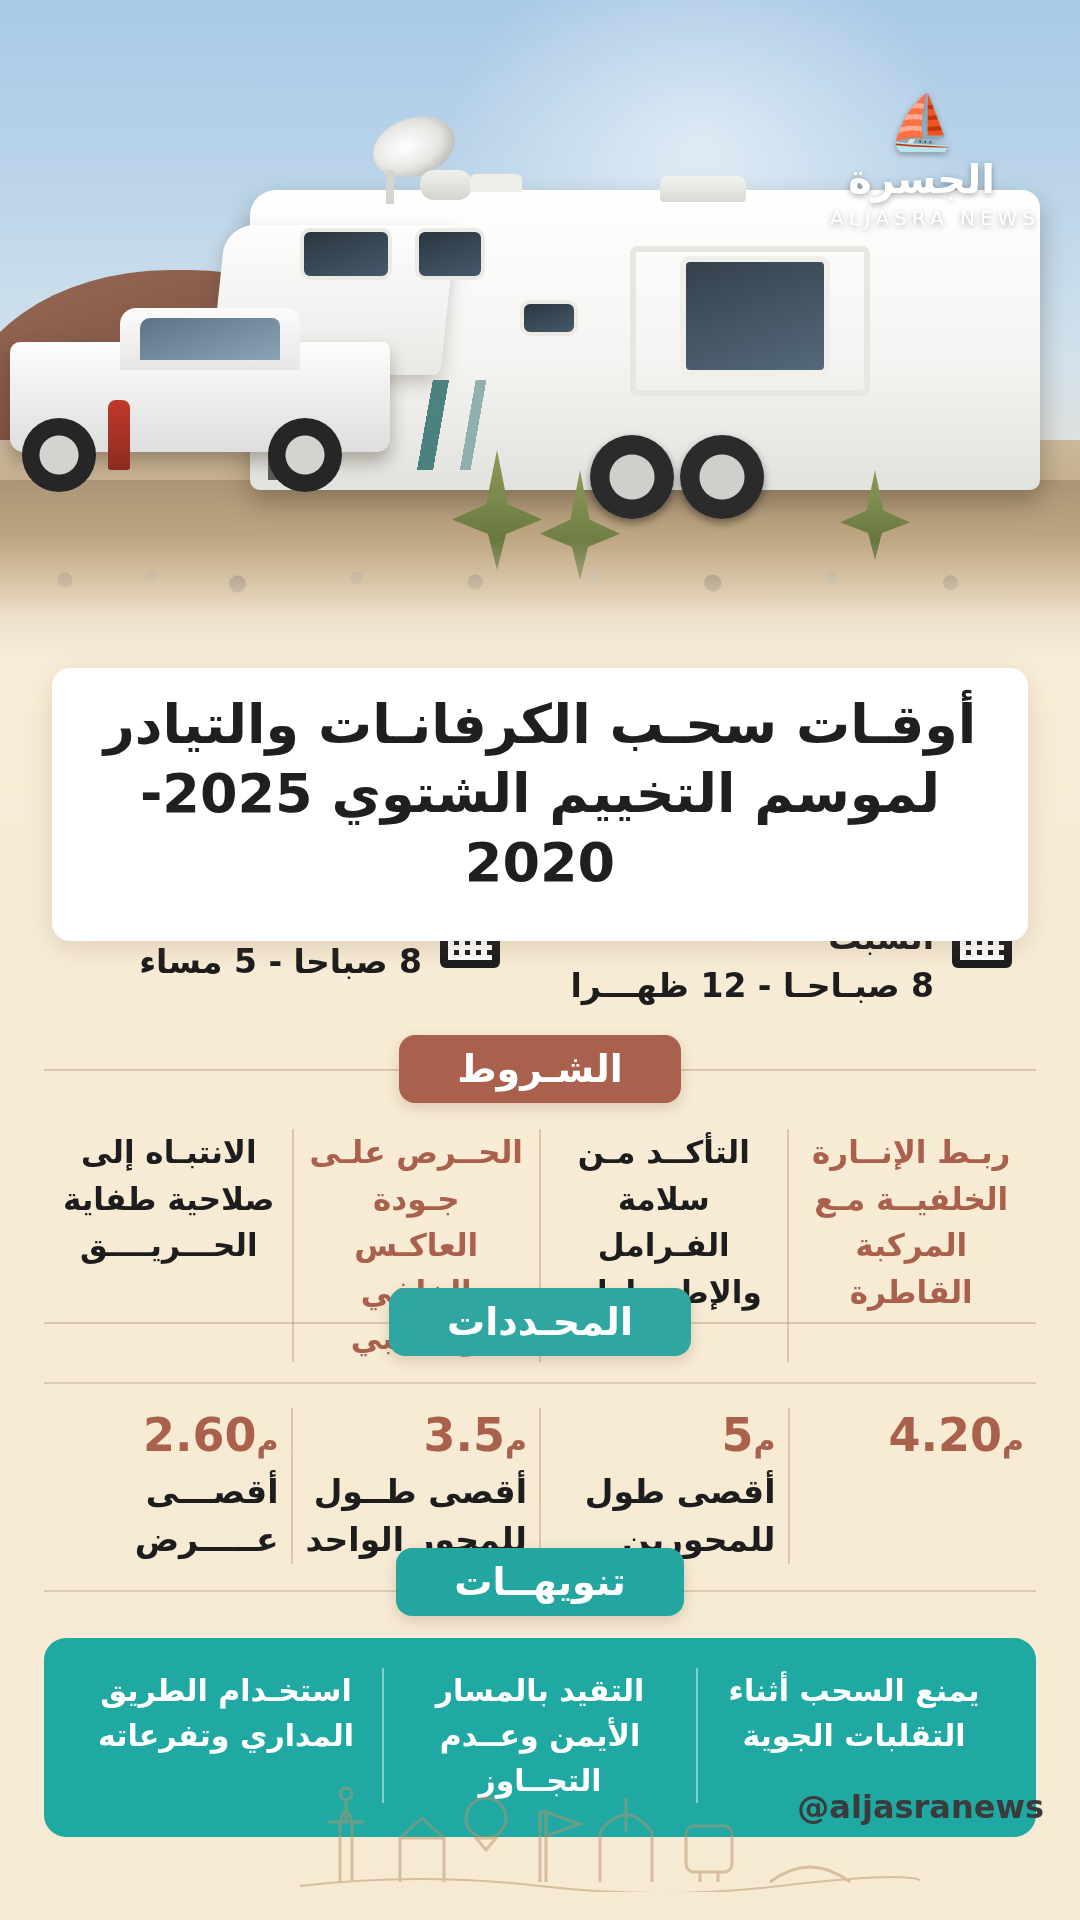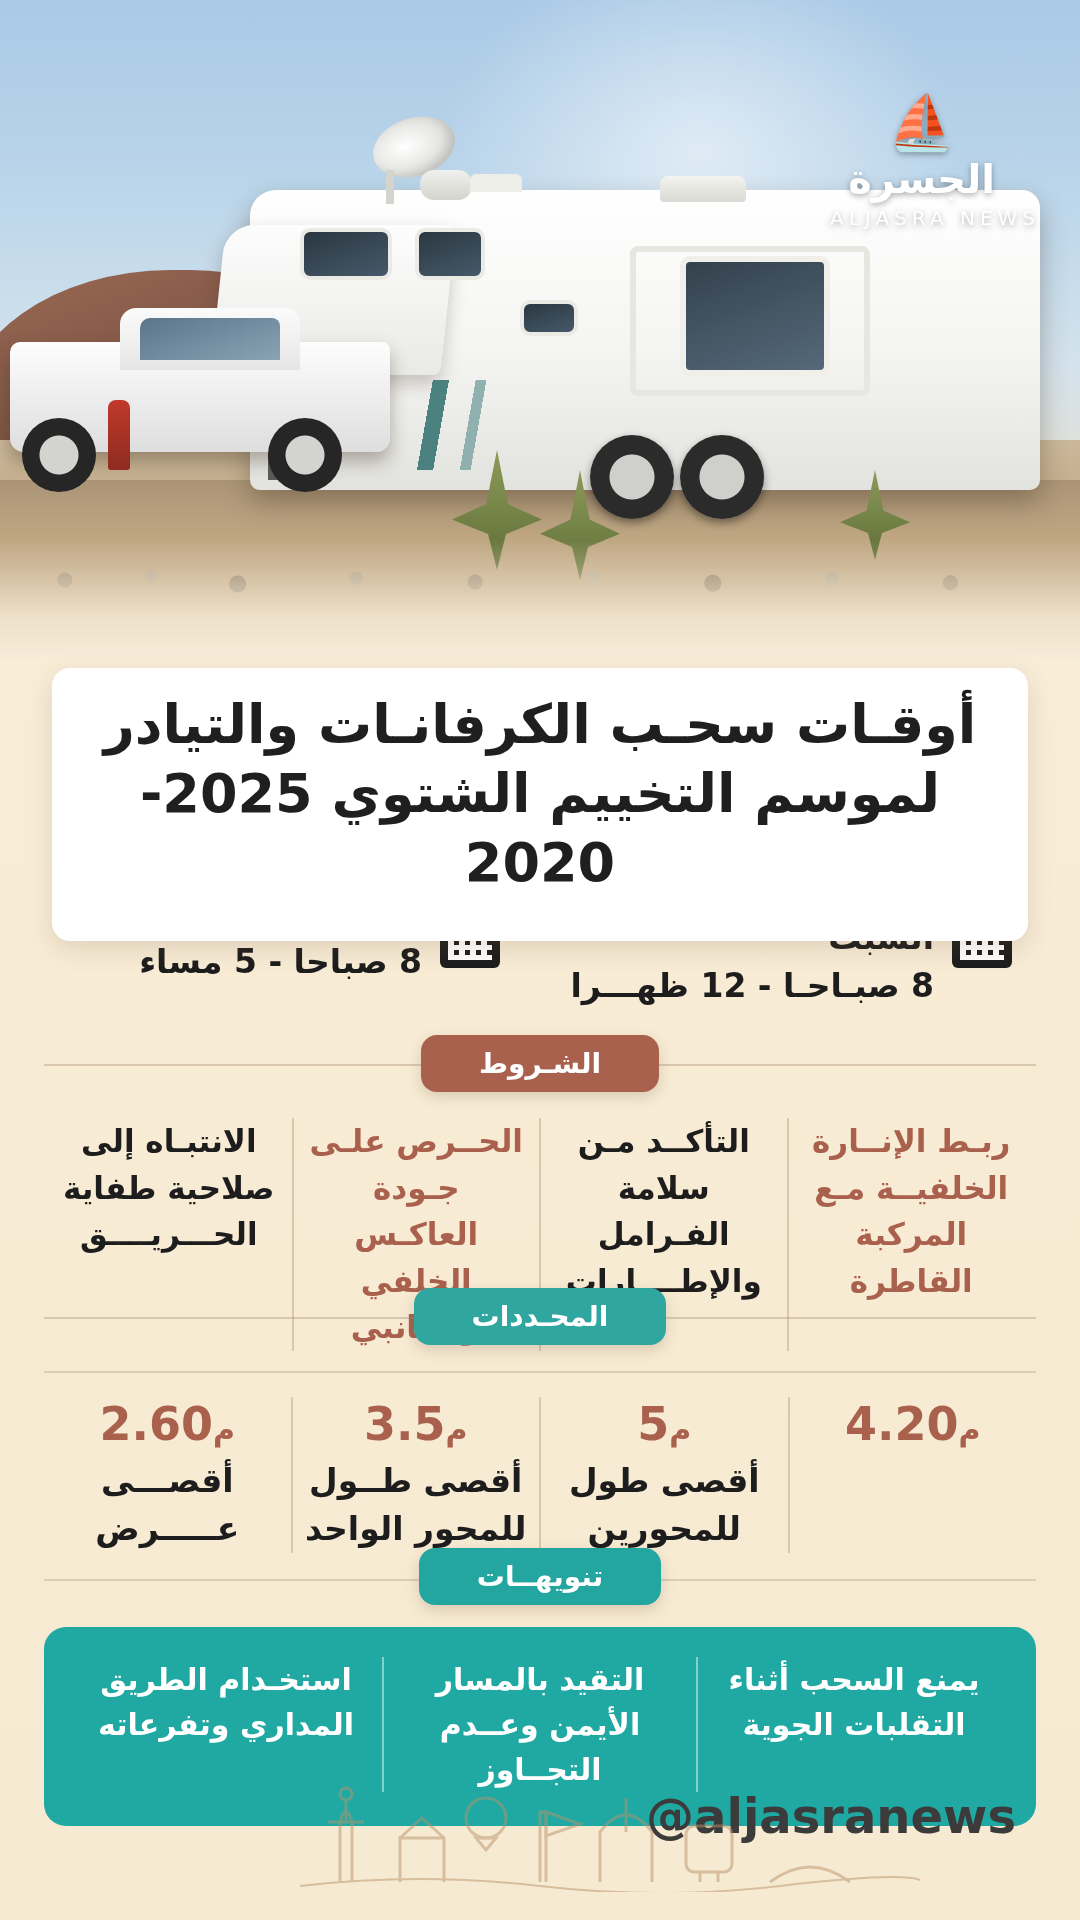--- a/index.html
+++ b/index.html
@@ -296,21 +296,21 @@
   
   .section { position: absolute; left: 0; width: 1080px; }
   .sec-head { display: flex; justify-content: center; align-items: center; position: relative; }
   .sec-head .rule {
     position: absolute; left: 44px; right: 44px; top: 50%;
     height: 2px; background: rgba(160,135,105,.35);
   }
   .pill {
     position: relative;
     color: #fff;
-    font-size: 28px;
+    font-size: 38px;
     font-weight: bold;
     padding: 12px 58px;
     border-radius: 16px;
     letter-spacing: 2px;
     box-shadow: 0 5px 14px rgba(110,80,60,.22);
   }
   .pill.brown { background: #a9614d; }
   .pill.teal  { background: #2fa7a0; }
   .pill.teal2 { background: #23a69f; }
 
@@ -339,21 +339,21 @@
   
   .limits-box {
     margin: 26px 44px 0;
     border-top: 2px solid rgba(160,135,105,.3);
     border-bottom: 2px solid rgba(160,135,105,.3);
     padding: 24px 0 26px;
     display: flex;
   }
   .limit {
     flex: 1 1 0;
-    text-align: center;
+    text-align: right;
     padding: 0 12px;
     border-left: 2px solid rgba(160,135,105,.35);
   }
   .limit:last-child { border-left: none; }
   .limit .val {
     font-size: 46px; font-weight: bold; color: #a9614d; letter-spacing: -1px;
     direction: ltr; display: inline-block;
   }
   .limit .val .u { font-size: 30px; }
   .limit .lbl {
@@ -381,22 +381,22 @@
   }
   .note:last-child { border-left: none; }
 
   
   .footer {
     position: absolute;
     left: 0; bottom: 0; width: 1080px; height: 190px;
   }
   .handle {
     position: absolute;
-    right: 64px; top: 58px;
-    font-size: 48px;
+    right: 36px; top: 58px;
+    font-size: 32px;
     font-weight: bold;
     color: #3b3b3b;
     direction: ltr;
   }
   .skyline {
     position: absolute;
     left: 300px; bottom: 28px;
     width: 620px; height: 140px;
     opacity: .5;
   }

